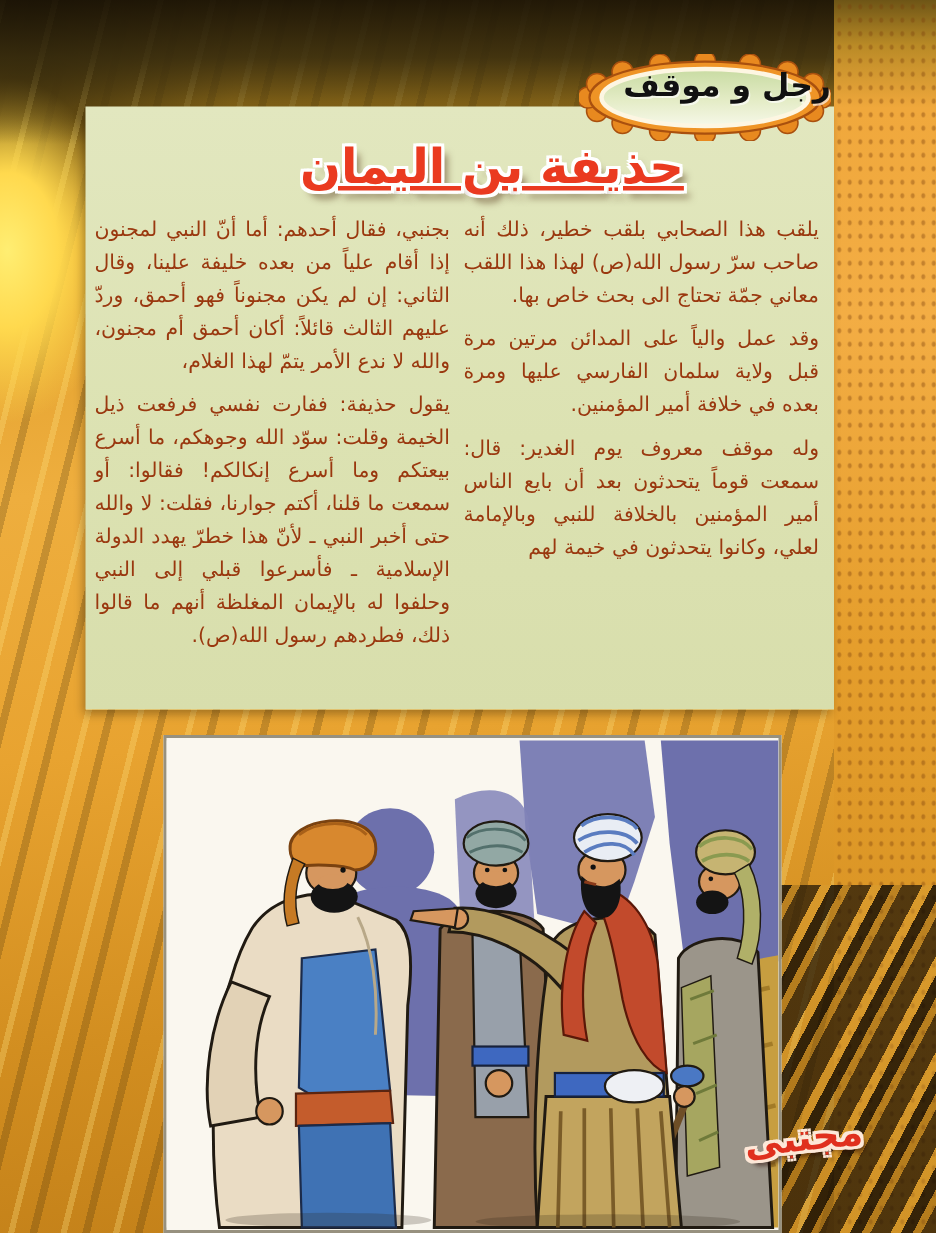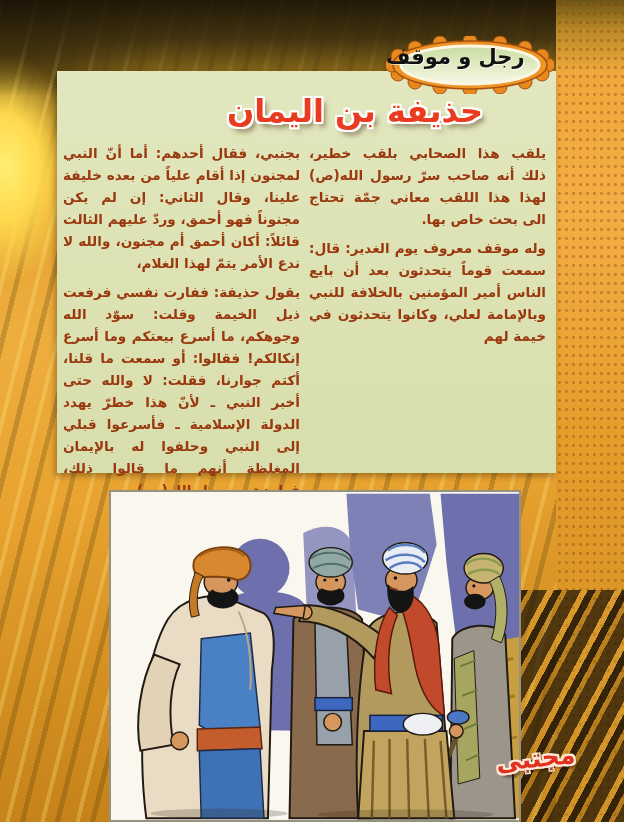--- a/index.html
+++ b/index.html
@@ -33,40 +33,41 @@
     background:repeating-linear-gradient(118deg, rgba(10,6,2,.78) 0 7px, rgba(140,100,26,.40) 7px 12px, rgba(30,20,6,.72) 12px 24px, rgba(214,160,54,.38) 24px 30px);
   }
   .content-box{
     position:absolute;left:57px;top:71px;width:499px;height:402px;
     background:linear-gradient(180deg,#e2e7bf 0%,#dce2b2 55%,#d8deac 100%);
     box-shadow:-2px 3px 6px rgba(30,18,4,.35);
   }
   .badge{position:absolute;left:386px;top:36px;width:168px;height:58px;}
   .badge svg{position:absolute;left:0;top:0;}
   .badge-label{
-    position:absolute;left:0;top:9px;width:168px;text-align:left;
+    position:absolute;left:0;top:9px;width:168px;text-align:right;
     font-size:21px;font-weight:700;color:#111;
     text-shadow:1px 1px 0 rgba(255,255,255,.65);
   }
   .article-title{
-    position:absolute;left:200px;top:92px;width:310px;text-align:center;
+    position:absolute;left:200px;top:92px;width:310px;
     font-size:32px;font-weight:700;color:#ea3a20;letter-spacing:1px;
     text-shadow:
       -2px -2px 0 #fff, 2px -2px 0 #fff, -2px 2px 0 #fff, 2px 2px 0 #fff,
       -2px 0 0 #fff, 2px 0 0 #fff, 0 -2px 0 #fff, 0 2px 0 #fff,
       4px 5px 5px rgba(70,35,10,.5);
+    text-decoration: underline;
   }
   .columns{
     position:absolute;left:63px;top:142px;width:483px;height:322px;
     direction:rtl;display:flex;gap:9px;
   }
   .col{flex:1 1 0;}
   .col p{
     margin:0 0 7px 0;
-    font-size:13.6px;line-height:22px;font-weight:700;
+    font-size:13.6px;line-height:22px;font-weight:400;
     color:#9a380f;text-align:justify;
   }
   .col p.indent{text-indent:12px;}
   .illustration{
     position:absolute;left:109px;top:490px;width:412px;height:332px;
     border:2px solid #97917f;background:#faf7ef;box-sizing:border-box;
   }
   .magazine-logo{
     position:absolute;left:496px;top:744px;
     font-size:25px;font-weight:700;color:#e0301e;
@@ -118,20 +119,21 @@
       <ellipse cx="84" cy="29" rx="69" ry="19" fill="url(#bgrad)" stroke="#fdf6e2" stroke-width="3"></ellipse>
     </svg>
     <div class="badge-label">رجل و موقف</div>
   </div>
 
   <div class="article-title">حذيفة بن اليمان</div>
 
   <div class="columns">
     <div class="col">
       <p>يلقب هذا الصحابي بلقب خطير، ذلك أنه صاحب سرّ رسول الله(ص) لهذا هذا اللقب معاني جمّة تحتاج الى بحث خاص بها.</p>
+      <p>وقد عمل والياً على المدائن مرتين مرة قبل ولاية سلمان الفارسي عليها ومرة بعده في خلافة أمير المؤمنين.</p>
       <p>وله موقف معروف يوم الغدير: قال: سمعت قوماً يتحدثون بعد أن بايع الناس أمير المؤمنين بالخلافة للنبي وبالإمامة لعلي، وكانوا يتحدثون في خيمة لهم</p>
     </div>
     <div class="col">
       <p>بجنبي، فقال أحدهم: أما أنّ النبي لمجنون إذا أقام علياً من بعده خليفة علينا، وقال الثاني: إن لم يكن مجنوناً فهو أحمق، وردّ عليهم الثالث قائلاً: أكان أحمق أم مجنون، والله لا ندع الأمر يتمّ لهذا الغلام،</p>
       <p>يقول حذيفة: ففارت نفسي فرفعت ذيل الخيمة وقلت: سوّد الله وجوهكم، ما أسرع بيعتكم وما أسرع إنكالكم! فقالوا: أو سمعت ما قلنا، أكتم جوارنا، فقلت: لا والله حتى أخبر النبي ـ لأنّ هذا خطرّ يهدد الدولة الإسلامية ـ فأسرعوا قبلي إلى النبي وحلفوا له بالإيمان المغلظة أنهم ما قالوا ذلك، فطردهم رسول الله(ص).</p>
     </div>
   </div>
 
   <div class="illustration">
     <svg width="408" height="328" viewBox="0 0 416 331">

